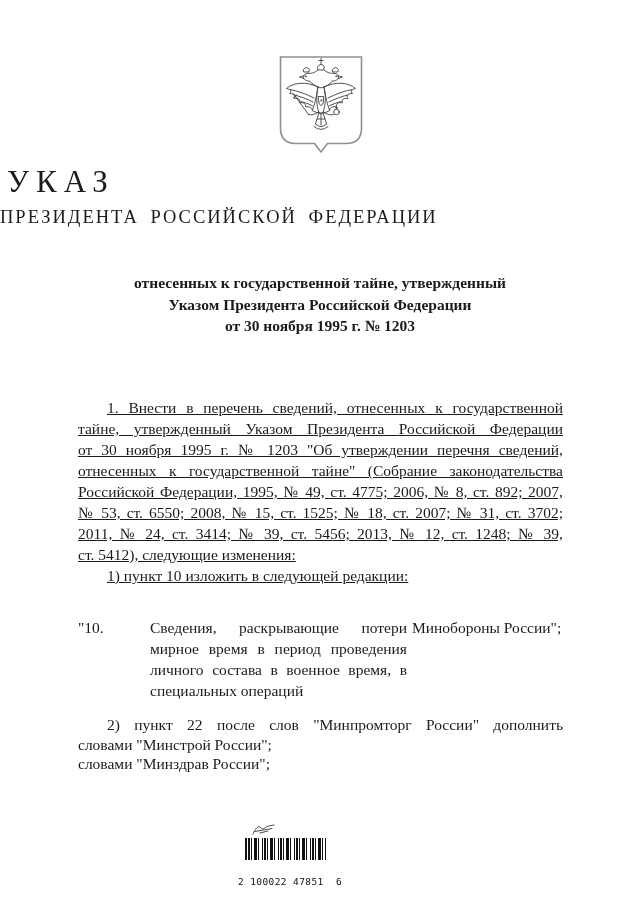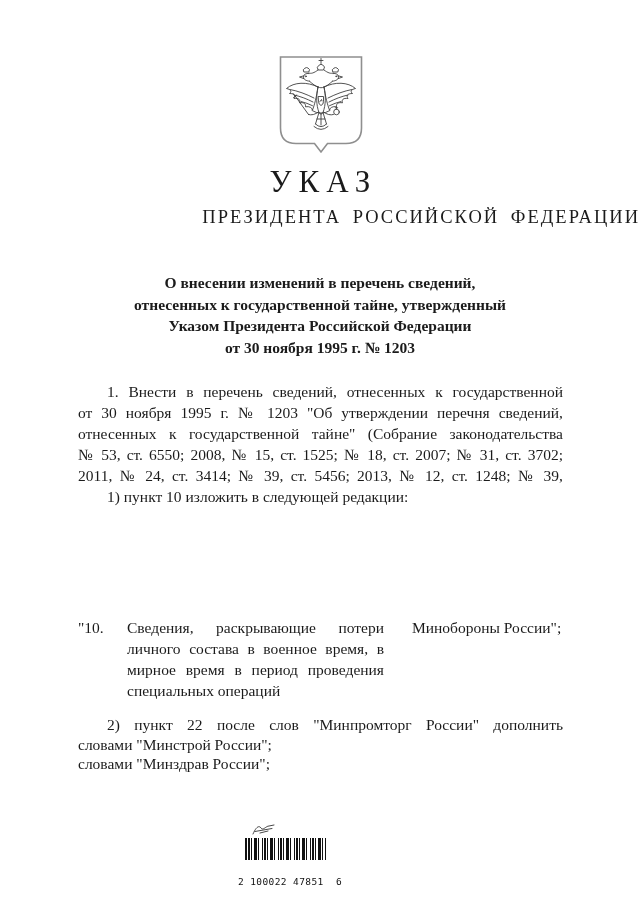--- a/index.html
+++ b/index.html
@@ -5,39 +5,39 @@
   html,body{margin:0;padding:0;}
   body{
     width:640px;height:905px;background:#ffffff;position:relative;
     font-family:"Liberation Serif", serif;color:#1b1b1b;
     -webkit-font-smoothing:antialiased;overflow:hidden;
   }
   .abs{position:absolute;}
   
   #arms{left:277px;top:55px;width:88px;height:102px;}
   
-  #title{left:0;top:164px;width:640px;text-align:center;
+  #title{left:0;top:164px;width:640px;
     font-size:31px;line-height:36px;letter-spacing:7px;text-indent:7px;}
   
-  #subtitle{left:0;top:206px;width:640px;text-align:right;
+  #subtitle{left:0;top:206px;width:640px;text-align:left;
     font-size:18.5px;line-height:23px;letter-spacing:2px;word-spacing:5px;}
   
   #subject{left:77px;top:272px;width:486px;text-align:center;
     font-weight:bold;font-size:15.5px;line-height:21.5px;}
   
   .bodytext{left:78px;width:485px;font-size:15.5px;}
-  #body1{top:381px;line-height:21px;}
+  #body1{top:397px;line-height:21px;text-decoration:underline;}
   #body23{top:715px;line-height:19.5px;}
   .line{min-height:1em;}
   .line.j{text-align:justify;text-align-last:justify;}
   .line.ind{text-indent:29px;}
   
   #item10{top:617px;left:78px;width:485px;font-size:15.5px;line-height:21px;}
   #item10 .num{position:absolute;left:0;top:0;}
-  #item10 .itext{margin-left:49px;width:257px;}
+  #item10 .itext{margin-left:72px;width:257px;}
   #item10 .auth{position:absolute;left:334px;top:0;width:151px;}
   
   #barcode{left:238px;top:824px;width:130px;}
   #barcode .mark{position:absolute;left:14px;top:0;}
   #barcode .bars{position:absolute;left:7px;top:14px;width:79px;height:22px;
     background:repeating-linear-gradient(90deg,
       #111 0 1px,#fff 1px 2px,#111 2px 4px,#fff 4px 5px,
       #111 5px 6px,#fff 6px 8.5px,#111 8.5px 11px,#fff 11px 12px,
       #111 12px 13px,#fff 13px 16px);
     border-left:1px solid #111;border-right:1px solid #111;}
@@ -88,41 +88,43 @@
       <path d="M42,57.5 L38.5,69 M46,57.5 L49.5,69 M44,58 V70 M38.5,69 Q44,74.5 49.5,69 M40,64 H48 M37,71.5 Q44,77.5 51,71.5"></path>
       <path d="M35,55.5 Q44,61 53,55.5"></path>
     </g>
   </svg>
 </div>
 
 <div id="title" class="abs">УКАЗ</div>
 <div id="subtitle" class="abs">ПРЕЗИДЕНТА РОССИЙСКОЙ ФЕДЕРАЦИИ</div>
 
 <div id="subject" class="abs">
-    <div class="line">О внесении изменений в перечень сведений,</div>
     <div class="line">отнесенных к государственной тайне, утвержденный</div>
     <div class="line">Указом Президента Российской Федерации</div>
     <div class="line">от 30 ноября 1995 г. № 1203</div>
   </div>
 
 <div id="body1" class="abs bodytext">
     <div class="line j ind">1. Внести в перечень сведений, отнесенных к государственной</div>
+    <div class="line j">тайне, утвержденный Указом Президента Российской Федерации</div>
     <div class="line j">от 30 ноября 1995 г. № 1203 "Об утверждении перечня сведений,</div>
     <div class="line j">отнесенных к государственной тайне" (Собрание законодательства</div>
+    <div class="line j">Российской Федерации, 1995, № 49, ст. 4775; 2006, № 8, ст. 892; 2007,</div>
     <div class="line j">№ 53, ст. 6550; 2008, № 15, ст. 1525; № 18, ст. 2007; № 31, ст. 3702;</div>
     <div class="line j">2011, № 24, ст. 3414; № 39, ст. 5456; 2013, № 12, ст. 1248; № 39,</div>
+    <div class="line">ст. 5412), следующие изменения:</div>
     <div class="line ind">1) пункт 10 изложить в следующей редакции:</div>
   </div>
 
 <div id="item10" class="abs">
   <div class="num">"10.</div>
   <div class="itext">
       <div class="line j">Сведения, раскрывающие потери</div>
+      <div class="line j">мирное время в период проведения</div>
       <div class="line j">личного состава в военное время, в</div>
-      <div class="line j">мирное время в период проведения</div>
       <div class="line">специальных операций</div>
     </div>
   <div class="auth">Минобороны России";</div>
 </div>
 
 <div id="body23" class="abs bodytext">
     <div class="line j ind">2) пункт 22 после слов "Минпромторг России" дополнить</div>
     <div class="line">словами "Минстрой России";</div>
     <div class="line">словами "Минздрав России";</div>
   </div>

